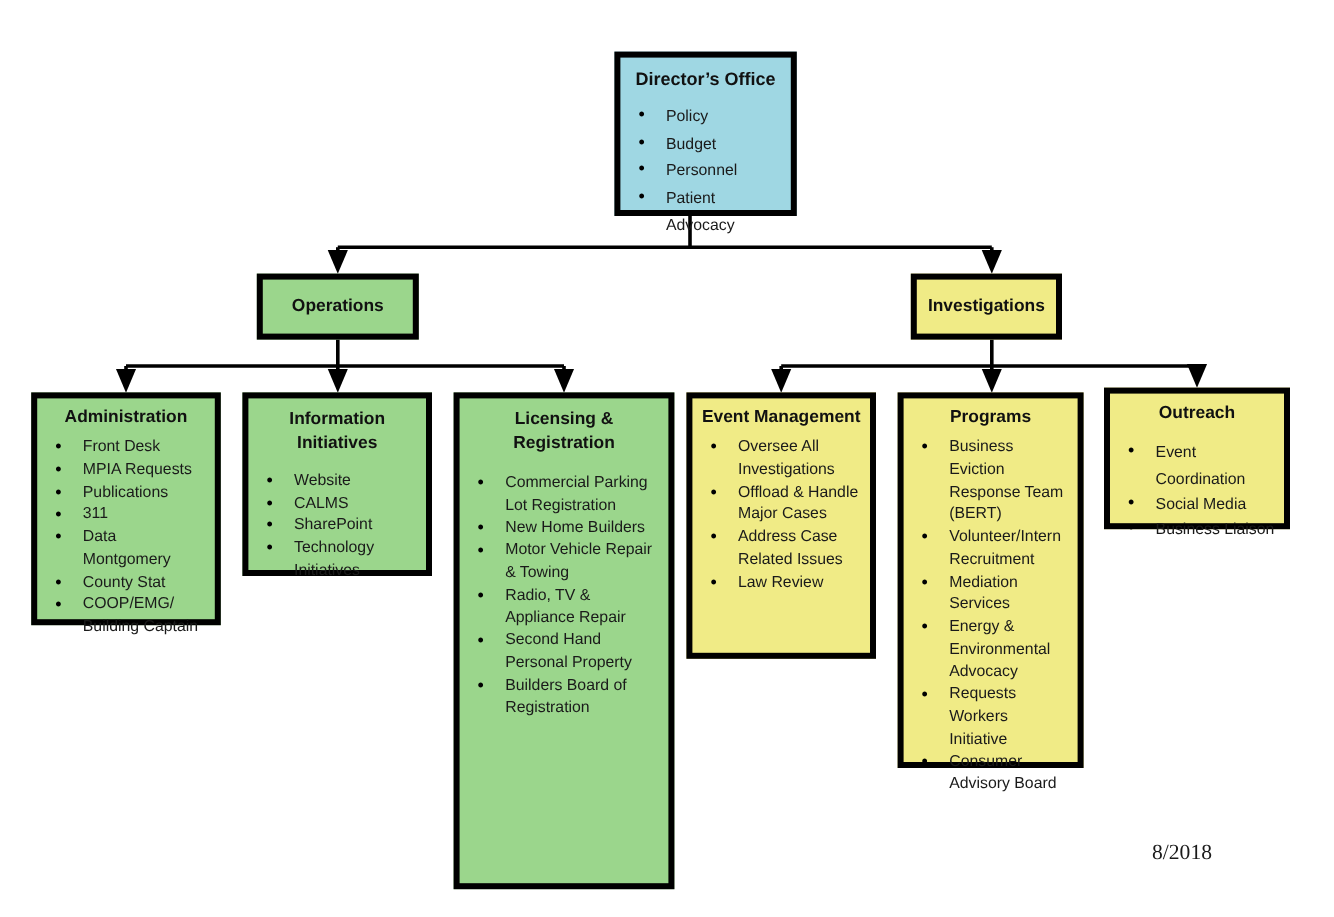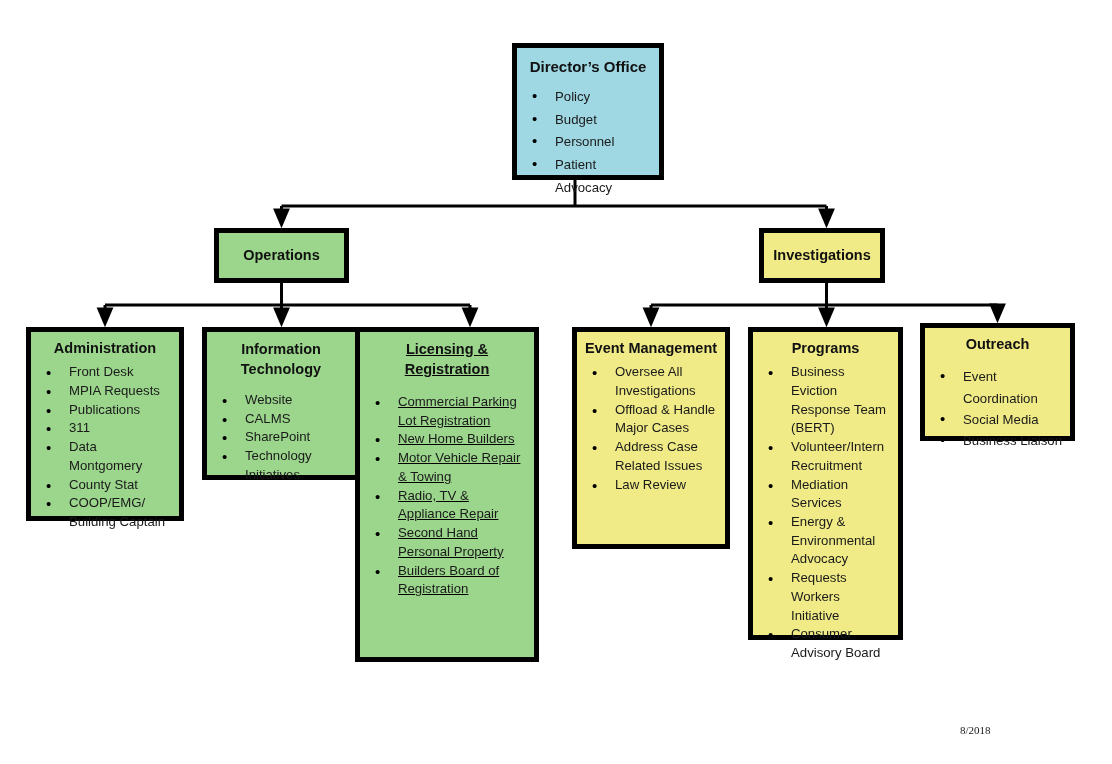--- a/index.html
+++ b/index.html
@@ -70,21 +70,21 @@
   .green { background: #9BD68C; }
   .yellow{ background: #F0EB86; }
 
   
   #node-director      { left: 512px;  top: 43px;  width: 152px; height: 137px; }
   #node-operations    { left: 214px;  top: 228px; width: 135px; height: 55px; }
   #node-investigations{ left: 759px;  top: 228px; width: 126px; height: 55px; }
 
   #node-administration{ left: 26px;   top: 327px; width: 158px; height: 194px; }
   #node-it            { left: 202px;  top: 327px; width: 158px; height: 153px; }
-  #node-licensing     { left: 355px;  top: 327px; width: 184px; height: 335px; text-decoration: underline; }
+  #node-licensing     { left: 378px;  top: 327px; width: 184px; height: 414px; }
 
   #node-case          { left: 572px;  top: 327px; width: 158px; height: 222px; }
   #node-programs      { left: 748px;  top: 327px; width: 155px; height: 313px; }
   #node-outreach      { left: 920px;  top: 323px; width: 155px; height: 118px; }
 
   #node-director .node-title { font-size: 15px; padding-top: 9px; }
   #node-operations .node-title,
   #node-investigations .node-title {
     padding-top: 13px;
     font-size: 14.5px;
@@ -95,22 +95,22 @@
   #node-it .bullets { padding-top: 12px; }
   #node-outreach .bullets { padding-top: 12px; }
   #node-outreach .bullets li { line-height: 1.62; }
   #node-administration .bullets { padding-top: 5px; }
   #node-case .bullets { padding-top: 5px; }
   #node-programs .bullets { padding-top: 5px; }
 
   #datestamp {
     position: absolute;
     left: 960px;
-    top: 724px;
-    font-size: 11px;
+    top: 700px;
+    font-size: 18px;
     color: #1a1a1a;
     font-family: "Liberation Serif", serif;
   }
 </style>
 </head>
 <body>
 
 <div id="chart-canvas">
 
   <svg class="connectors" width="1112" height="764" viewBox="0 0 1112 764">
@@ -171,21 +171,21 @@
       <li>311</li>
       <li>Data Montgomery</li>
       <li>County Stat</li>
       <li>COOP/EMG/ Building Captain</li>
     </ul>
   </div>
 
   <div class="node green" id="node-it">
     <div class="node-title two-line">
       <div>Information</div>
-      <div>Technology</div>
+      <div>Initiatives</div>
     </div>
     <ul class="bullets">
       <li>Website</li>
       <li>CALMS</li>
       <li>SharePoint</li>
       <li>Technology Initiatives</li>
     </ul>
   </div>
 
   <div class="node green" id="node-licensing">

